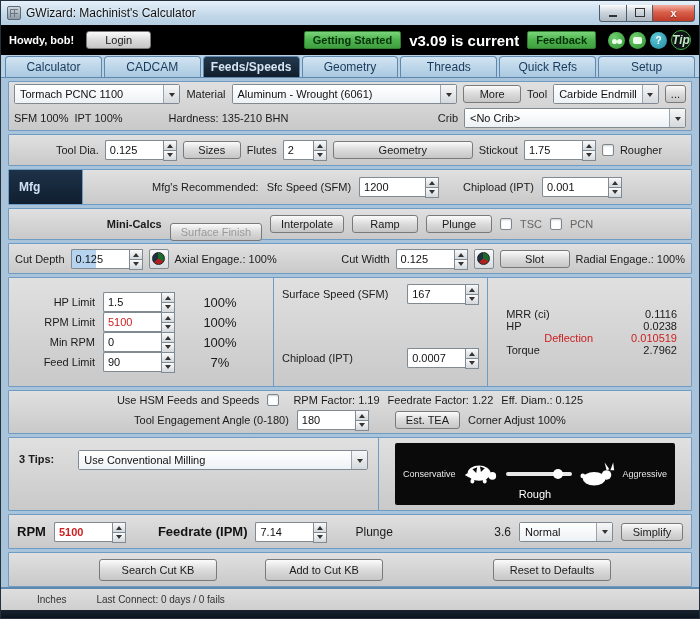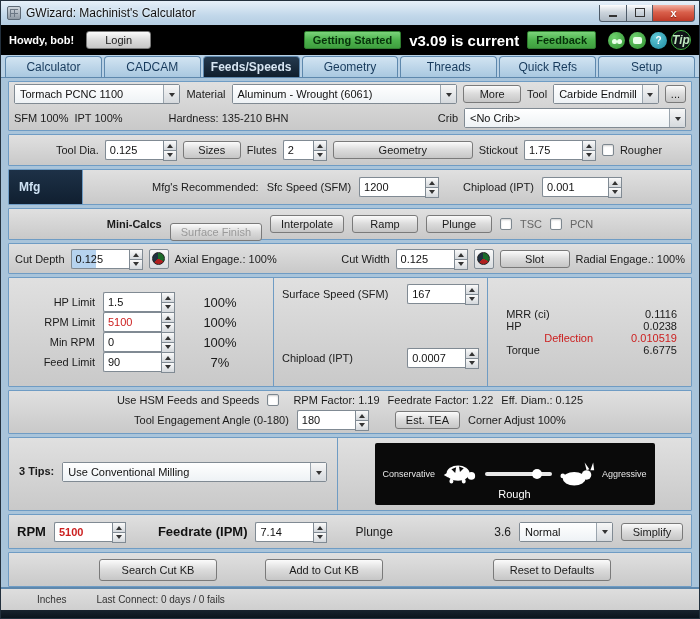--- a/index.html
+++ b/index.html
@@ -196,21 +196,21 @@
   .speed-val { width:72px; text-align:right; font-size:11px; color:#1b1b1b; padding-right:2px; }
   .res-row { display:flex; align-items:center; justify-content:space-between; padding:0 6px 0 10px; }
   .res-row .lbl, .res-row .res-val { font-size:11px; }
   .res-val { color:#1b1b1b; }
   .red-text { color:#cc2020 !important;padding-left:38px; }
 
   .hsm-panel { height:44px; flex:0 0 44px; display:flex; flex-direction:column; justify-content:center; gap:4px; }
   .hsm-row { display:flex; align-items:center; justify-content:center; gap:8px; }
 
   .tips-panel { height:74px; flex:0 0 74px; display:flex; padding:0; }
-  .tips-left { width:329px; border-right:1px solid #6f9cc4; padding:24px 10px; display:flex; gap:8px; align-items:flex-start; }
+  .tips-left { width:370px; border-right:1px solid #6f9cc4; padding:12px 10px; display:flex; gap:24px; align-items:flex-start; }
   .tips-left .combo { flex:1; }
   .tips-right { flex:1; display:flex; align-items:center; justify-content:center; }
   .agg-box {
     width:280px; height:62px; background:#0a0a0a; border-radius:2px;
     display:flex; align-items:center; padding:0 8px; gap:5px; position:relative;
   }
   .agg-label { color:#e8e8e8; font-size:9px; }
   .agg-caption { position:absolute; bottom:5px; left:0; right:0; text-align:center; color:#fff; font-size:11px; }
   .track { flex:1; height:4px; background:#e8e8e8; border-radius:2px; position:relative; margin:0 2px; }
   .knob { position:absolute; top:50%; left:78%; width:10px; height:10px; background:#fff;
@@ -488,21 +488,21 @@
         <div class="res-row">
           <span class="lbl">HP</span>
           <span class="res-val">0.0238</span>
         </div>
         <div class="res-row">
           <span class="lbl red-text">Deflection</span>
           <span class="res-val red-text">0.010519</span>
         </div>
         <div class="res-row">
           <span class="lbl">Torque</span>
-          <span class="res-val">6.6775</span>
+          <span class="res-val">2.7962</span>
         </div>
       </div>
     </div>
 
     <div class="panel hsm-panel">
       <div class="hsm-row">
         <span class="lbl">Use HSM Feeds and Speeds</span>
         <span class="checkbox"></span>
         <span class="lbl" style="margin-left:6px">RPM Factor: 1.19</span>
         <span class="lbl">Feedrate Factor: 1.22</span>

